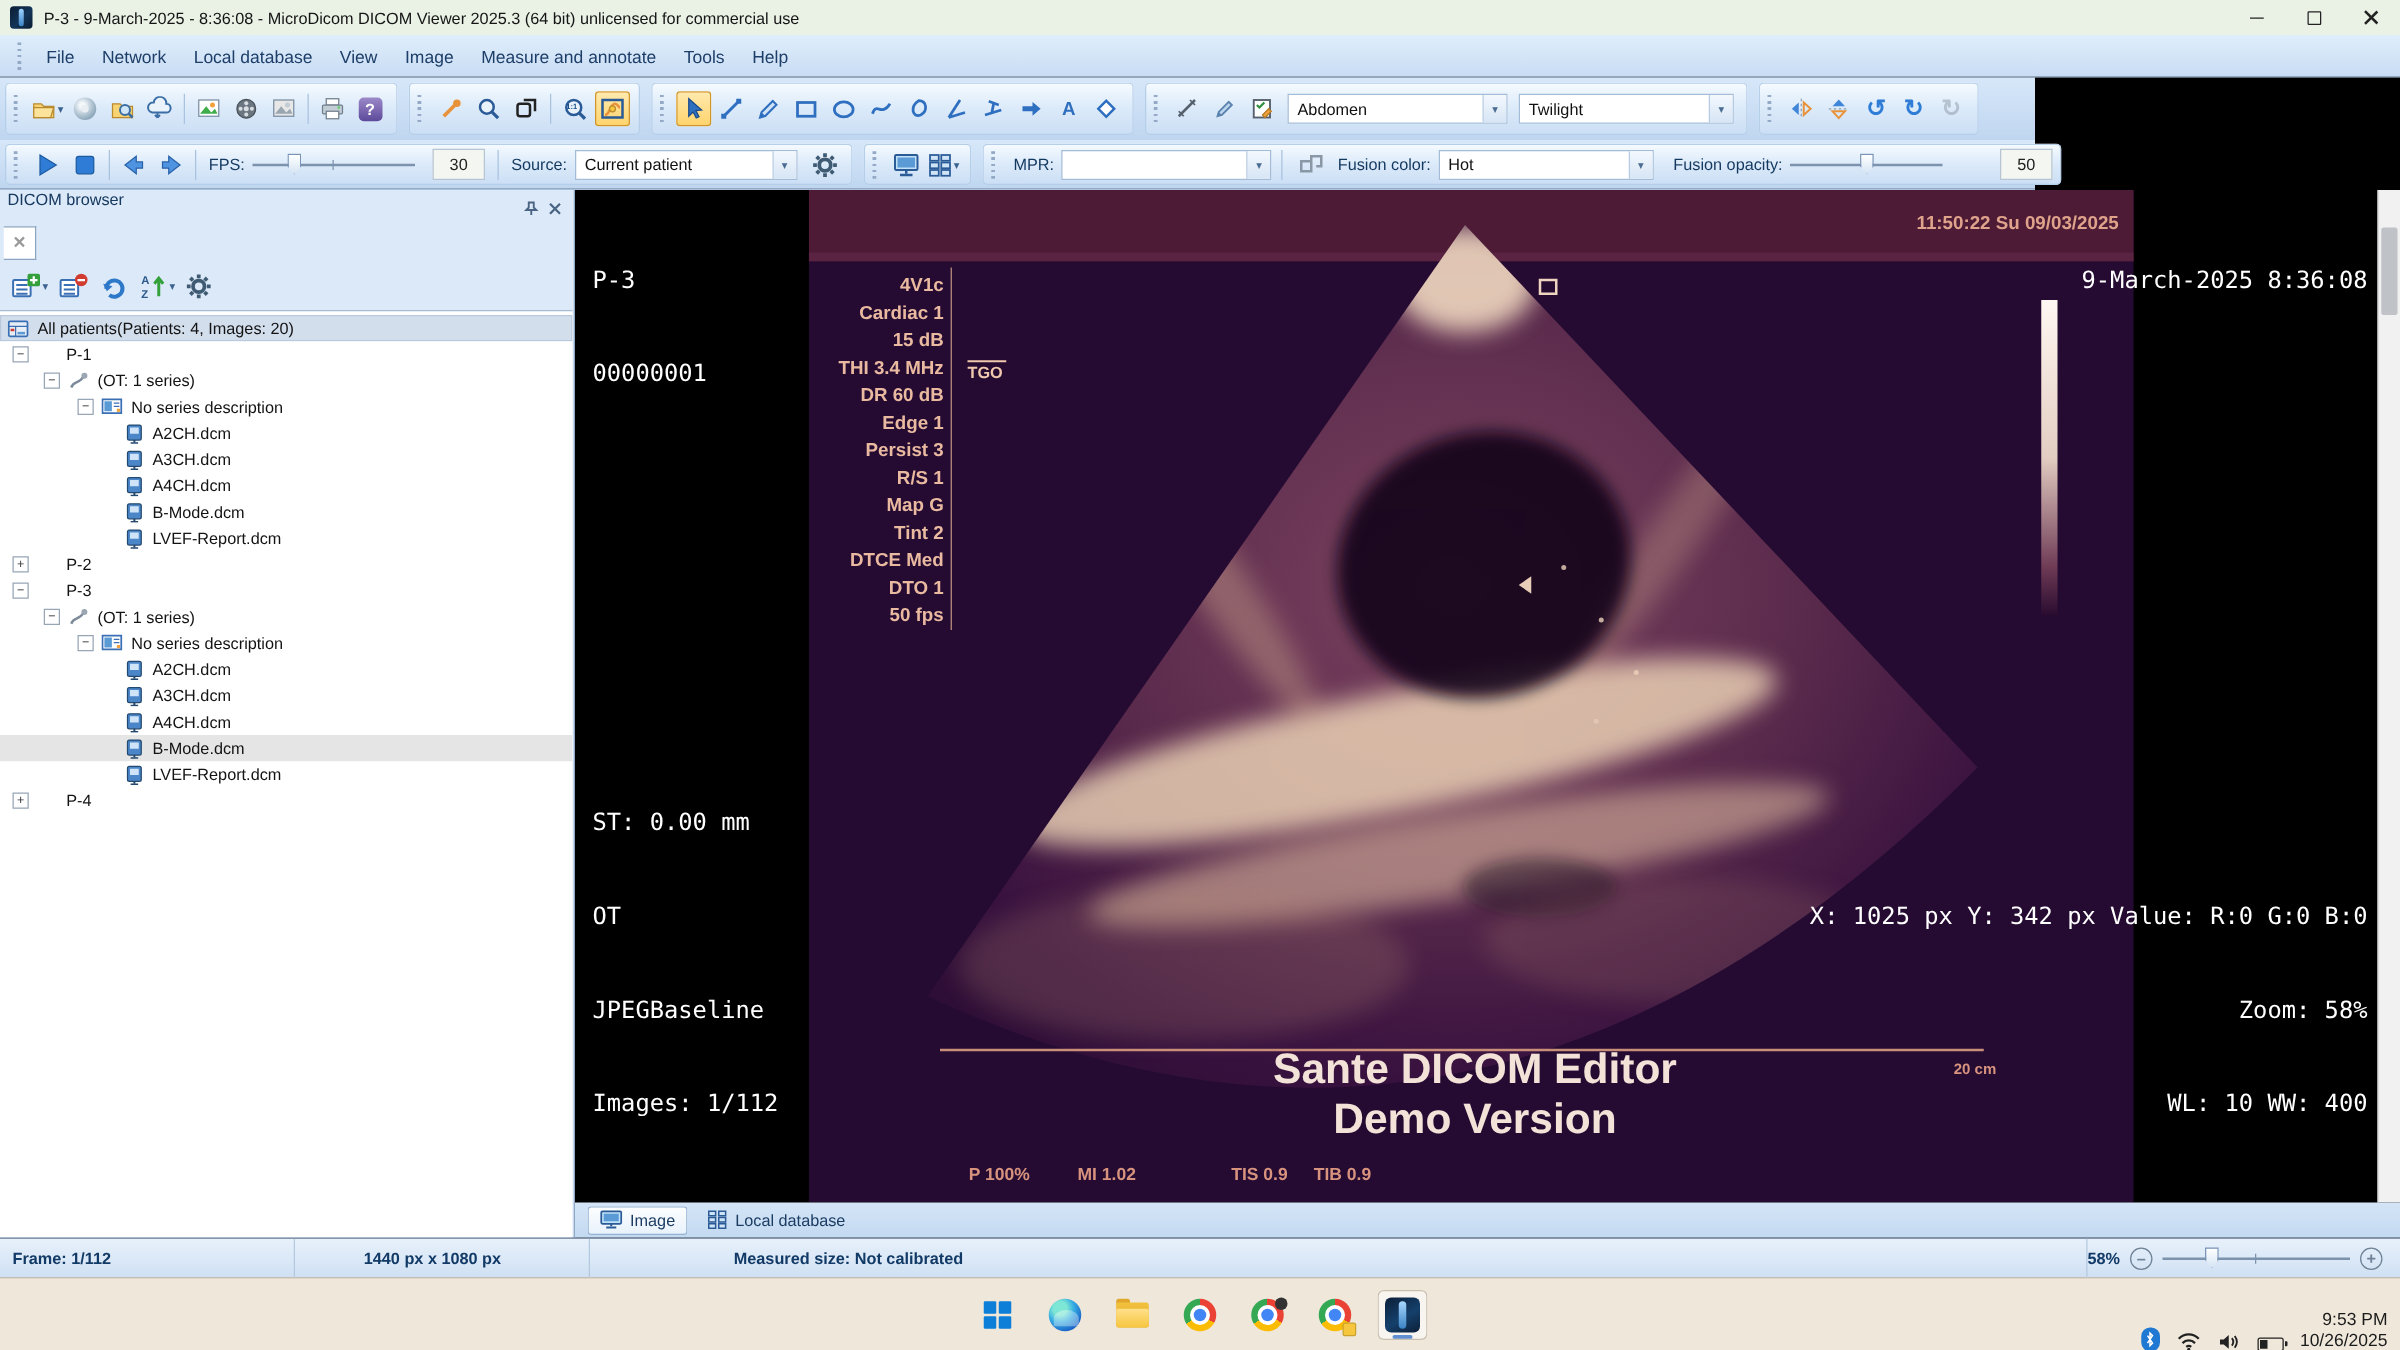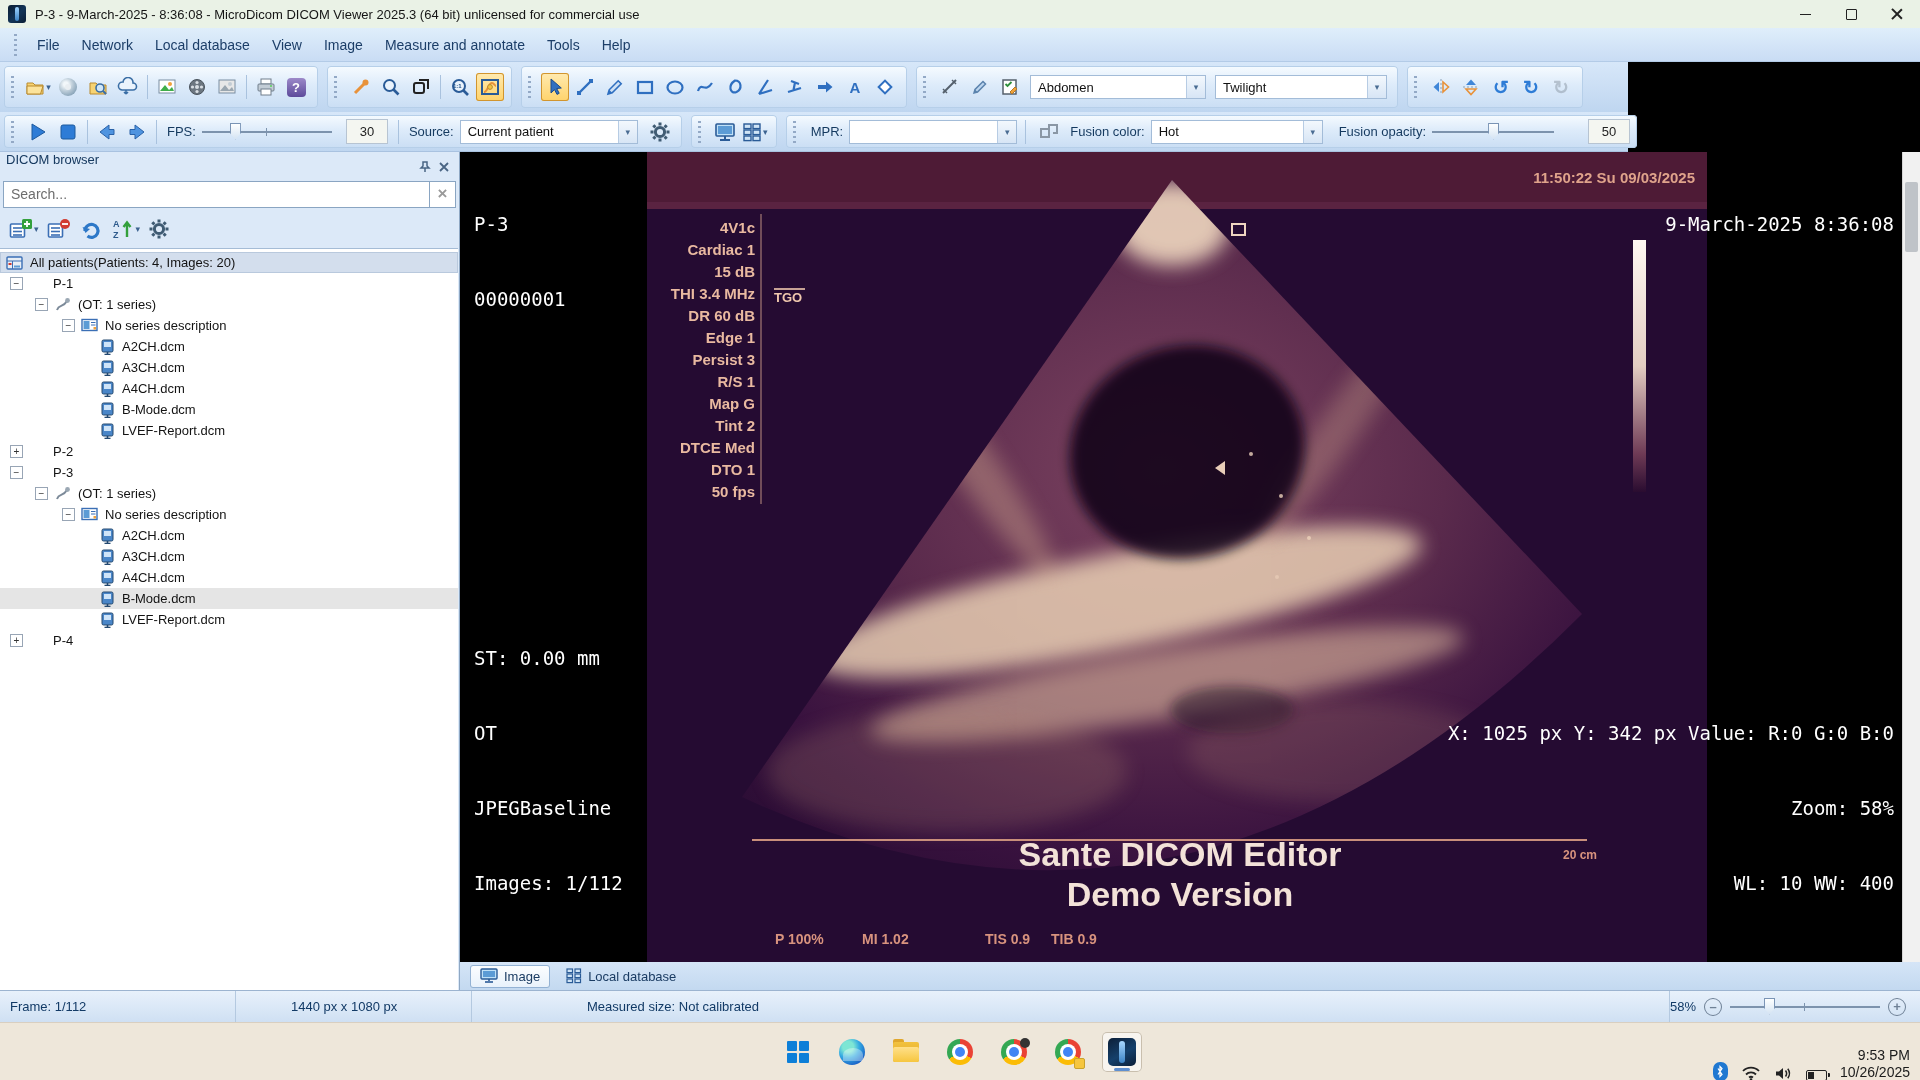--- a/index.html
+++ b/index.html
@@ -110,21 +110,21 @@
   
   #tabbar{top:962px;left:460px;width:1460px;height:28px;background:linear-gradient(#d5e5f7,#c3d9f0);
           display:flex;align-items:center;padding-left:10px;box-sizing:border-box;gap:6px;}
   .tab{display:flex;align-items:center;gap:6px;height:23px;padding:0 10px;font-size:13px;color:#1b3c63;border-radius:3px;}
   .tab.active{background:linear-gradient(#fdfeff,#e7f1fb);box-shadow:inset 0 0 0 1px #93b2d4;}
 
   
   #statusbar{top:990px;left:0;width:1920px;height:32px;background:linear-gradient(#e8f1fb,#cfe0f3);
       border-top:1px solid #9cb4d0;display:flex;align-items:center;font-size:13px;color:#123a66;box-sizing:border-box;}
   .sb-sep{width:1px;height:100%;background:#b4c9e0;flex:none;}
-  .sb-cell{display:flex;align-items:center;height:100%;box-sizing:border-box;}
+  .sb-cell{display:flex;align-items:center;height:100%;box-sizing:border-box;font-weight:bold;}
   #sb-frame{width:235px;padding-left:10px;}
   #sb-size{width:235px;padding-left:55px;}
   #sb-meas{flex:1;padding-left:115px;}
   #sb-zoom{width:250px;display:flex;align-items:center;gap:8px;padding-right:14px;justify-content:flex-end;}
   .zbtn{width:18px;height:18px;border-radius:50%;border:1.6px solid #6f8196;color:#6f8196;display:flex;align-items:center;
         justify-content:center;font-size:13px;font-weight:bold;box-sizing:border-box;line-height:1;}
   .zbtn.minus::after{content:"–";} .zbtn.plus::after{content:"+";}
   #sb-slider{width:150px;}
 
   
@@ -503,40 +503,39 @@
     <div class="combo" style="width:172px;">
       <span class="val">Hot</span>
       <span class="dd"></span>
     </div>
     <span class="lbl" style="margin-left:16px;">Fusion opacity:</span>
     <div class="slider" style="width:122px;">
       <div class="track"></div>
         <div class="tick" style="left:60px;"></div>
       <div class="thumb" style="left:56px;"></div>
     </div>
-    <div class="valuebox" style="margin-left:34px;">50</div>
+    <div class="valuebox" style="margin-left:46px;">50</div>
   </div>
 </div>
 
 <div class="abs" id="browser">
   <div id="browser-header">
     <span class="ttl">DICOM browser</span>
     <div class="bt-btn">
       <svg class="ic" width="14" height="14">
           <path d="M5 2 h4 v4 l2 2 h-8 l2-2z M7 8 v4" fill="none" stroke="#4a6584" stroke-width="1.5"></path>
         </svg>
     </div>
     <div class="bt-btn">
       <svg class="ic" width="12" height="12">
           <path d="M2 2 L10 10 M10 2 L2 10" stroke="#4a6584" stroke-width="1.8"></path>
         </svg>
     </div>
   </div>
   <div id="search-row">
-    <input id="search-input" placeholder="Search..." style="">
     <div id="search-clear"></div>
   </div>
   <div id="browser-tools">
     <div class="bt-btn">
       <svg class="ic" width="24" height="22">
           <rect x="1.5" y="6" width="14" height="13" rx="1" fill="#fff" stroke="#3b6fb5" stroke-width="1.6"></rect>
           <line x1="4" y1="10" x2="13" y2="10" stroke="#3b6fb5" stroke-width="1.6"></line>
           <line x1="4" y1="13.5" x2="13" y2="13.5" stroke="#3b6fb5" stroke-width="1.6"></line>
           <line x1="4" y1="17" x2="13" y2="17" stroke="#3b6fb5" stroke-width="1.6"></line>
           <rect x="13" y="1" width="10" height="10" rx="1.5" fill="#33a03c"></rect>

